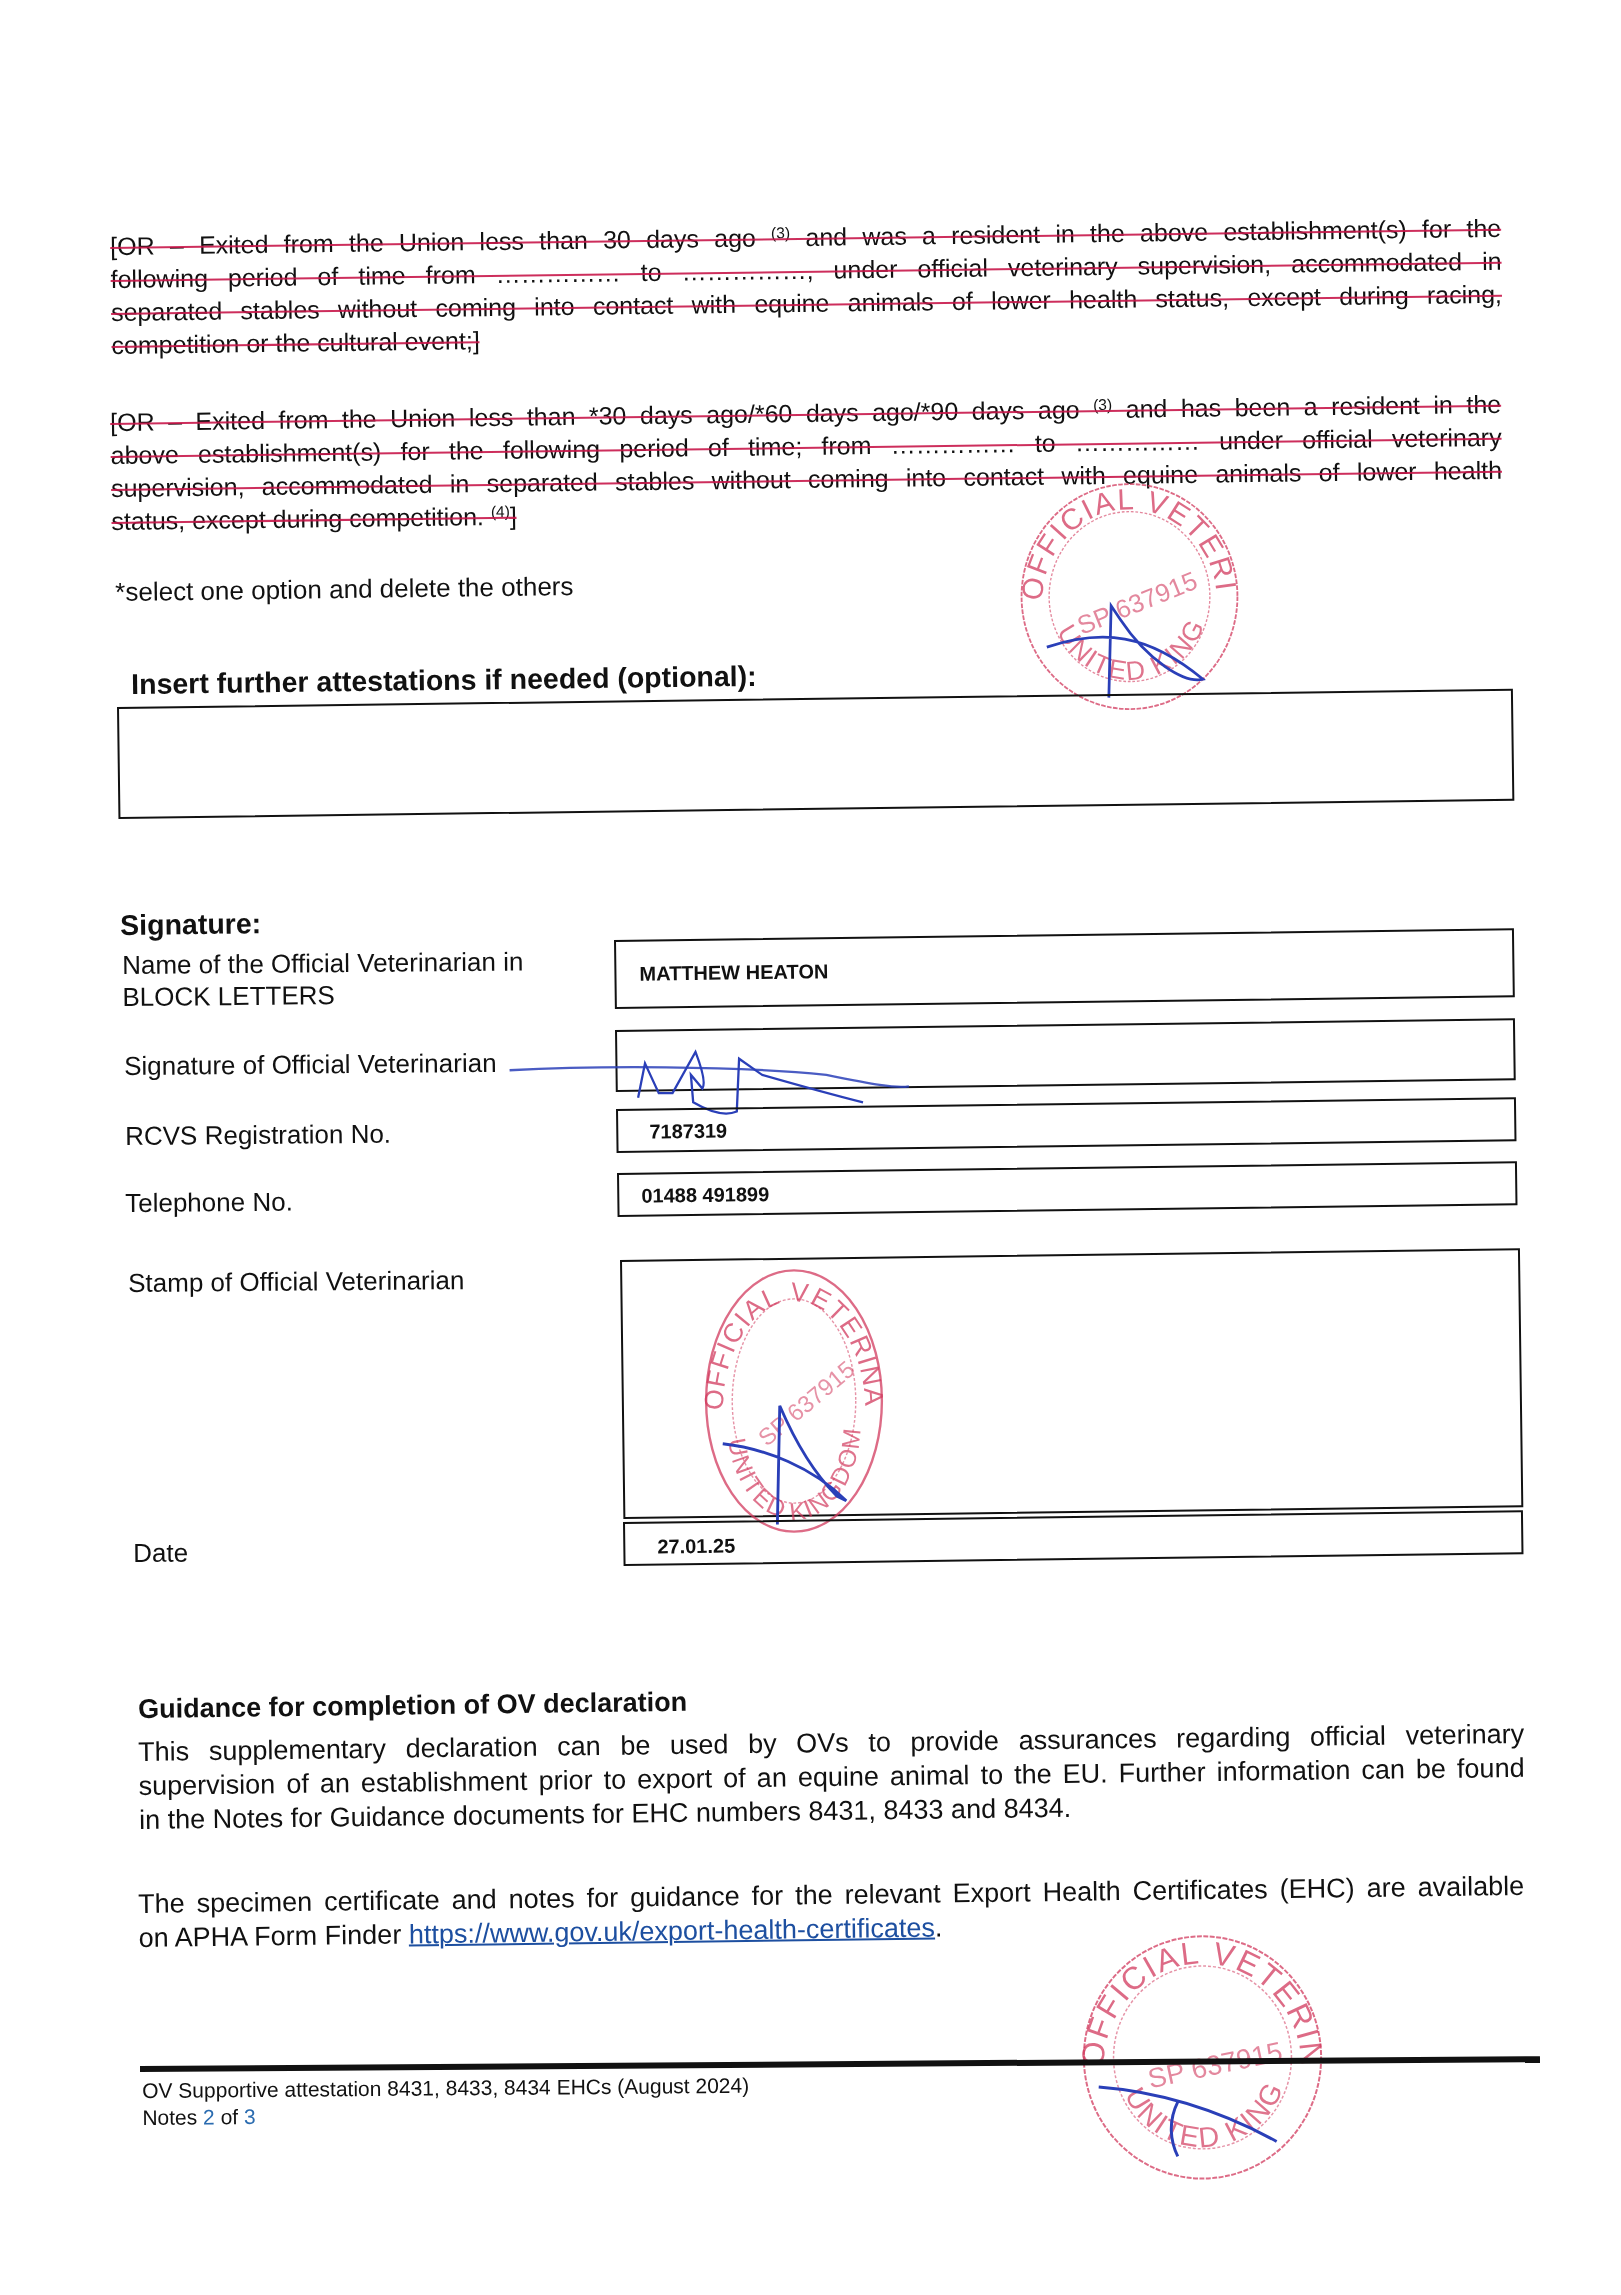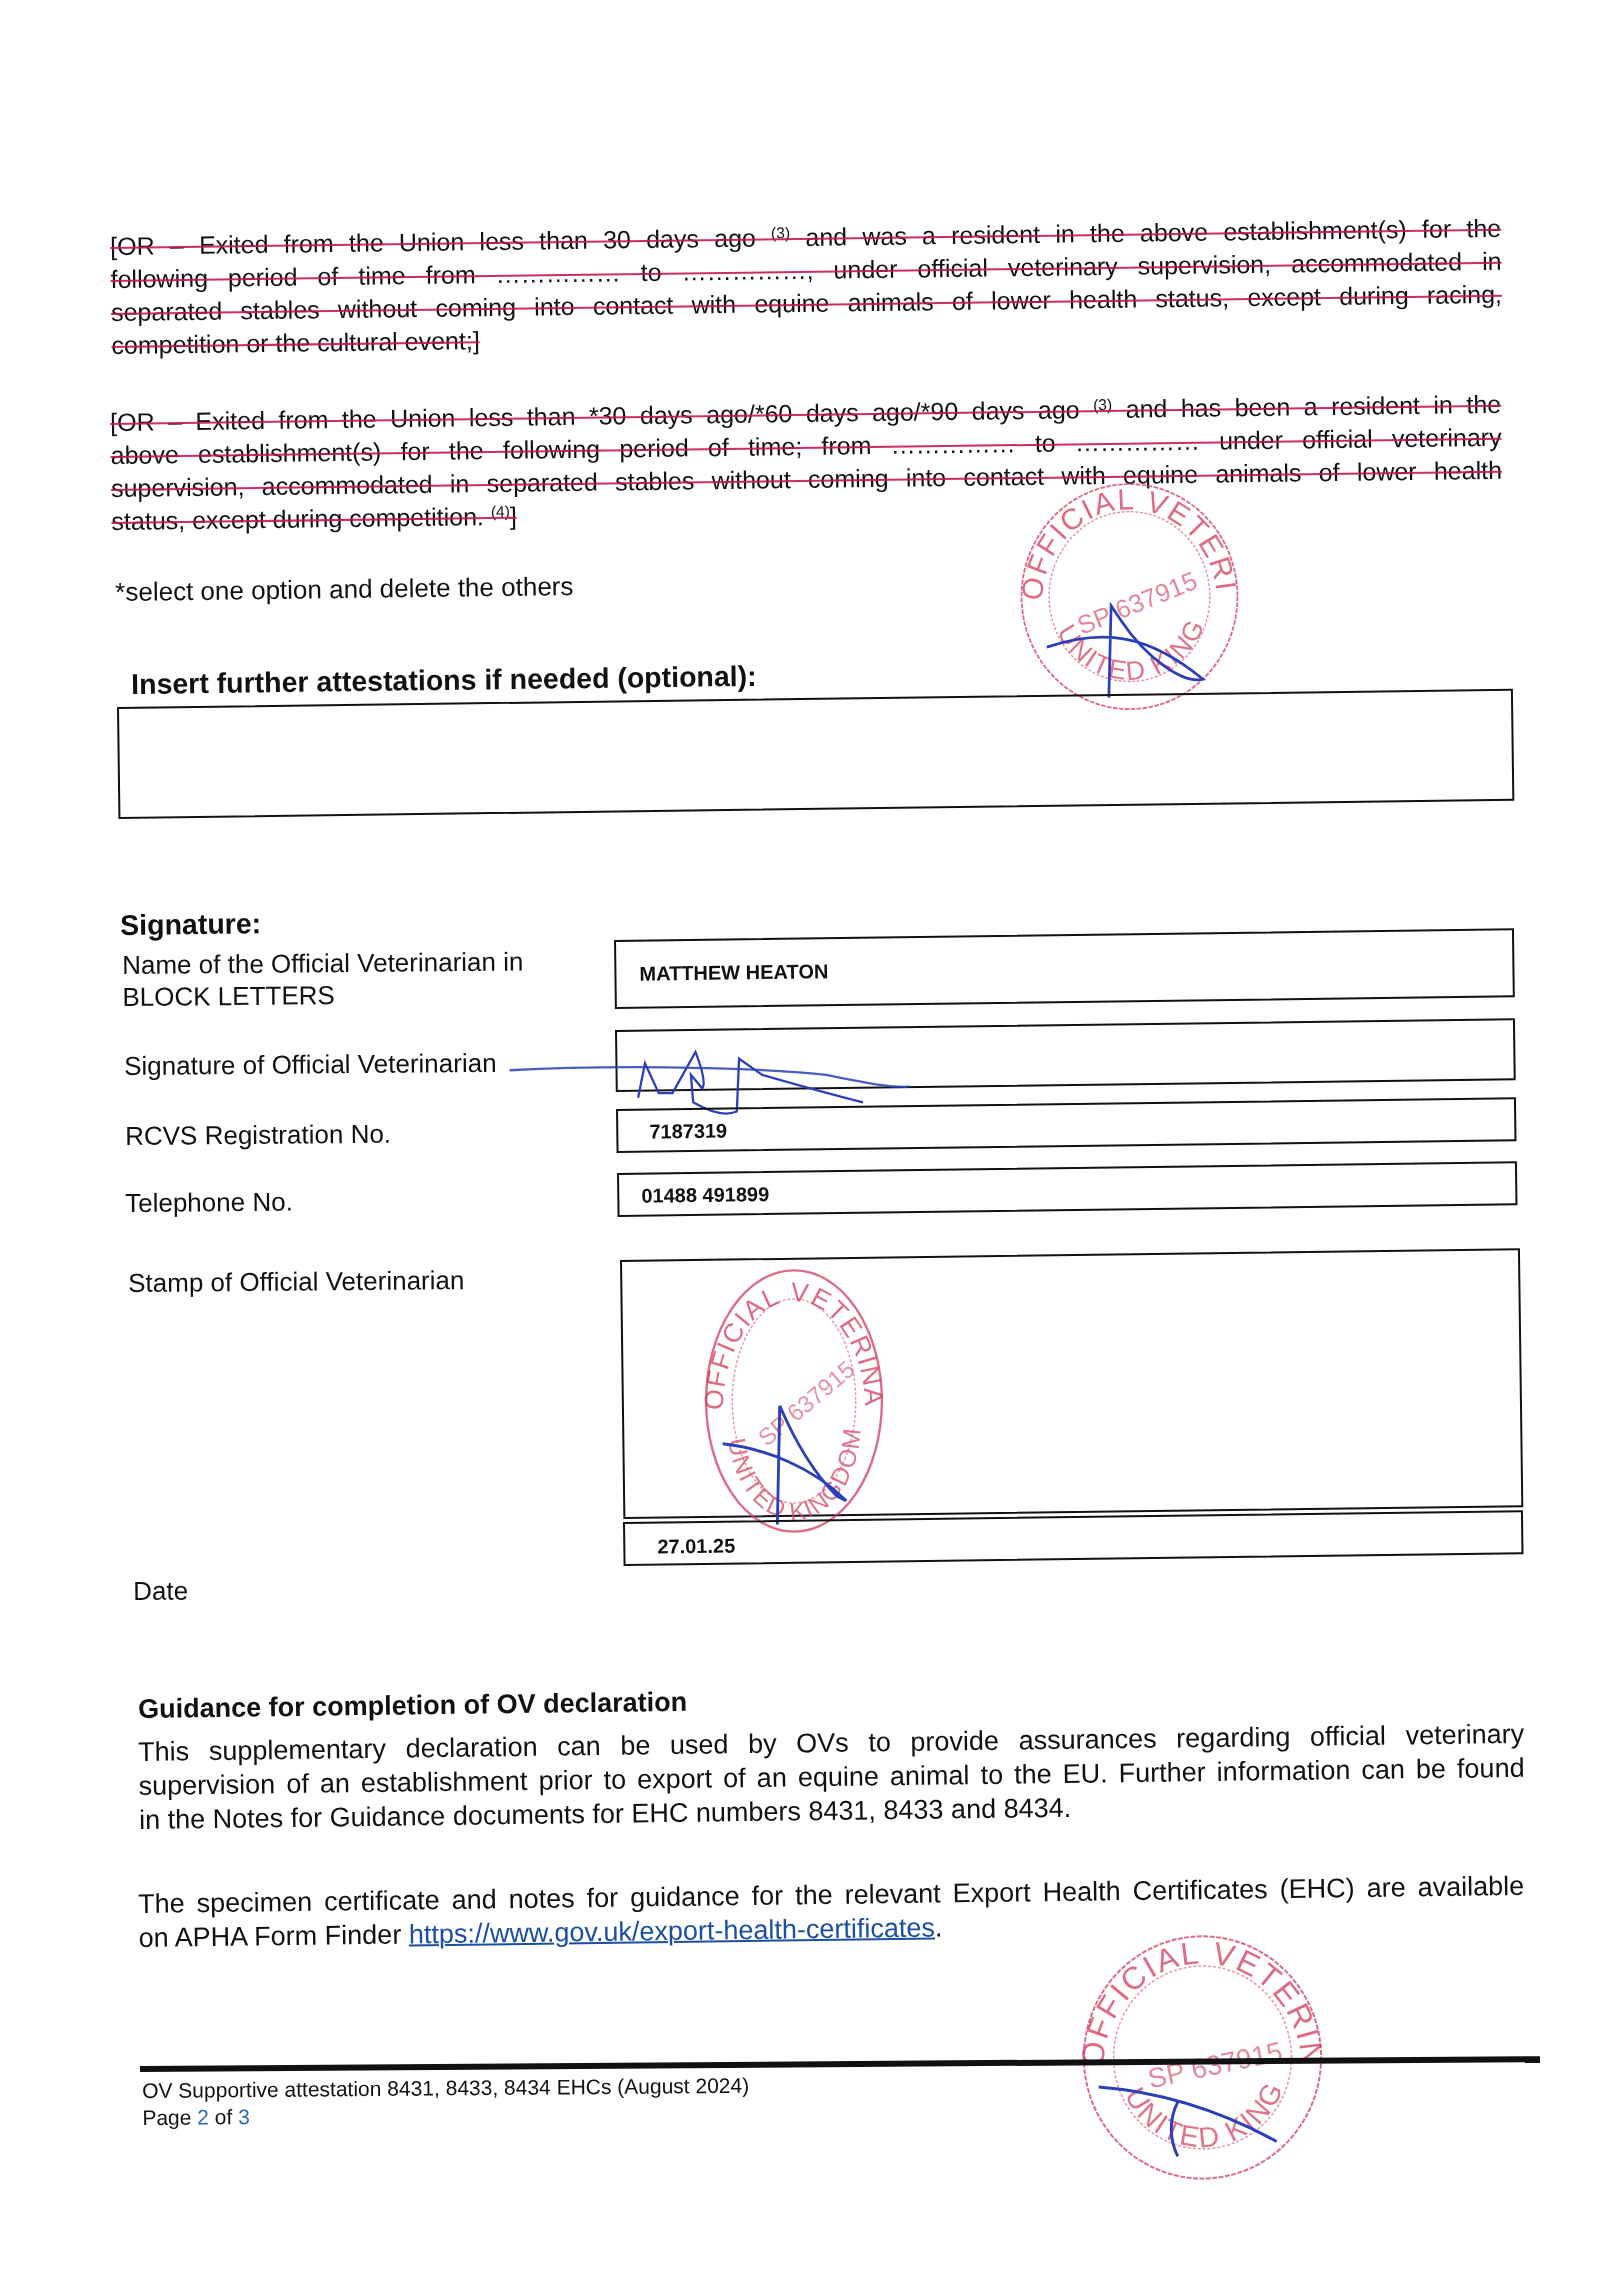--- a/index.html
+++ b/index.html
@@ -126,21 +126,21 @@
       <path id="arcBot2" d="M 120 370 A 140 200 0 0 0 400 370"></path>
     </defs>
     <ellipse cx="260" cy="320" rx="185" ry="275" fill="none" stroke="#d23a5e" stroke-width="5" opacity="0.75"></ellipse>
     <ellipse cx="260" cy="320" rx="130" ry="215" fill="none" stroke="#d23a5e" stroke-width="3" stroke-dasharray="6 4" opacity="0.55"></ellipse>
     <text font-family="Liberation Sans, sans-serif" font-size="56" fill="#d23a5e" opacity="0.75" letter-spacing="3"><textPath href="#arcTop2">OFFICIAL VETERINARIAN</textPath></text>
     <text font-family="Liberation Sans, sans-serif" font-size="52" fill="#d23a5e" opacity="0.7" letter-spacing="3"><textPath href="#arcBot2" startOffset="6%">UNITED KINGDOM</textPath></text>
     <text x="160" y="360" font-family="Liberation Sans, sans-serif" font-size="50" fill="#d23a5e" opacity="0.55" transform="rotate(-40 260 330)">SP 637915</text>
     <path d="M 110 410 C 200 420, 300 460, 370 530 L 350 520 C 300 470, 260 400, 230 330 L 225 580" fill="none" stroke="#2a3fb8" stroke-width="6"></path>
   </svg>
 
-  <div class="label" style="left:133px; top:1575px;">Date</div>
+  <div class="label" style="left:133px; top:1537px;">Date</div>
   <div class="box" style="left:623px; top:1522px; width:900px; height:44px;">
     <span class="val" style="top:12px; left:32px;">27.01.25</span>
   </div>
 
   <div class="heading sm" style="left:138px; top:1694px;">Guidance for completion of OV declaration</div>
   <div class="guide" style="top:1735px;">
     <span class="ln">This supplementary declaration can be used by OVs to provide assurances regarding official veterinary</span>
     <span class="ln">supervision of an establishment prior to export of an equine animal to the EU. Further information can be found</span>
     <span class="ln last">in the Notes for Guidance documents for EHC numbers 8431, 8433 and 8434.</span>
   </div>
@@ -159,18 +159,18 @@
     <text font-family="Liberation Sans, sans-serif" font-size="64" fill="#d23a5e" opacity="0.75" letter-spacing="4"><textPath href="#arcTop3">OFFICIAL VETERINARIAN</textPath></text>
     <text font-family="Liberation Sans, sans-serif" font-size="58" fill="#d23a5e" opacity="0.7" letter-spacing="4"><textPath href="#arcBot3" startOffset="8%">UNITED KINGDOM</textPath></text>
     <text x="150" y="310" font-family="Liberation Sans, sans-serif" font-size="56" fill="#d23a5e" opacity="0.6" transform="rotate(-12 260 300)">SP 637915</text>
     <path d="M 50 330 C 180 340, 300 380, 410 440 M 210 360 C 190 400, 195 440, 210 470" fill="none" stroke="#2a3fb8" stroke-width="6"></path>
   </svg>
 
   <div class="footer-rule" style="top:2066px;"></div>
   <div class="footer" style="top:2077px;">
     <div>OV Supportive attestation 8431, 8433, 8434 EHCs (August 2024)</div>
     <div>
-      <span>Page</span> <span class="pg">2</span> <span>of</span> <span class="pg">3</span>
+      <span>Notes</span> <span class="pg">2</span> <span>of</span> <span class="pg">3</span>
     </div>
   </div>
 
 </div>
 
 
 </body></html>

